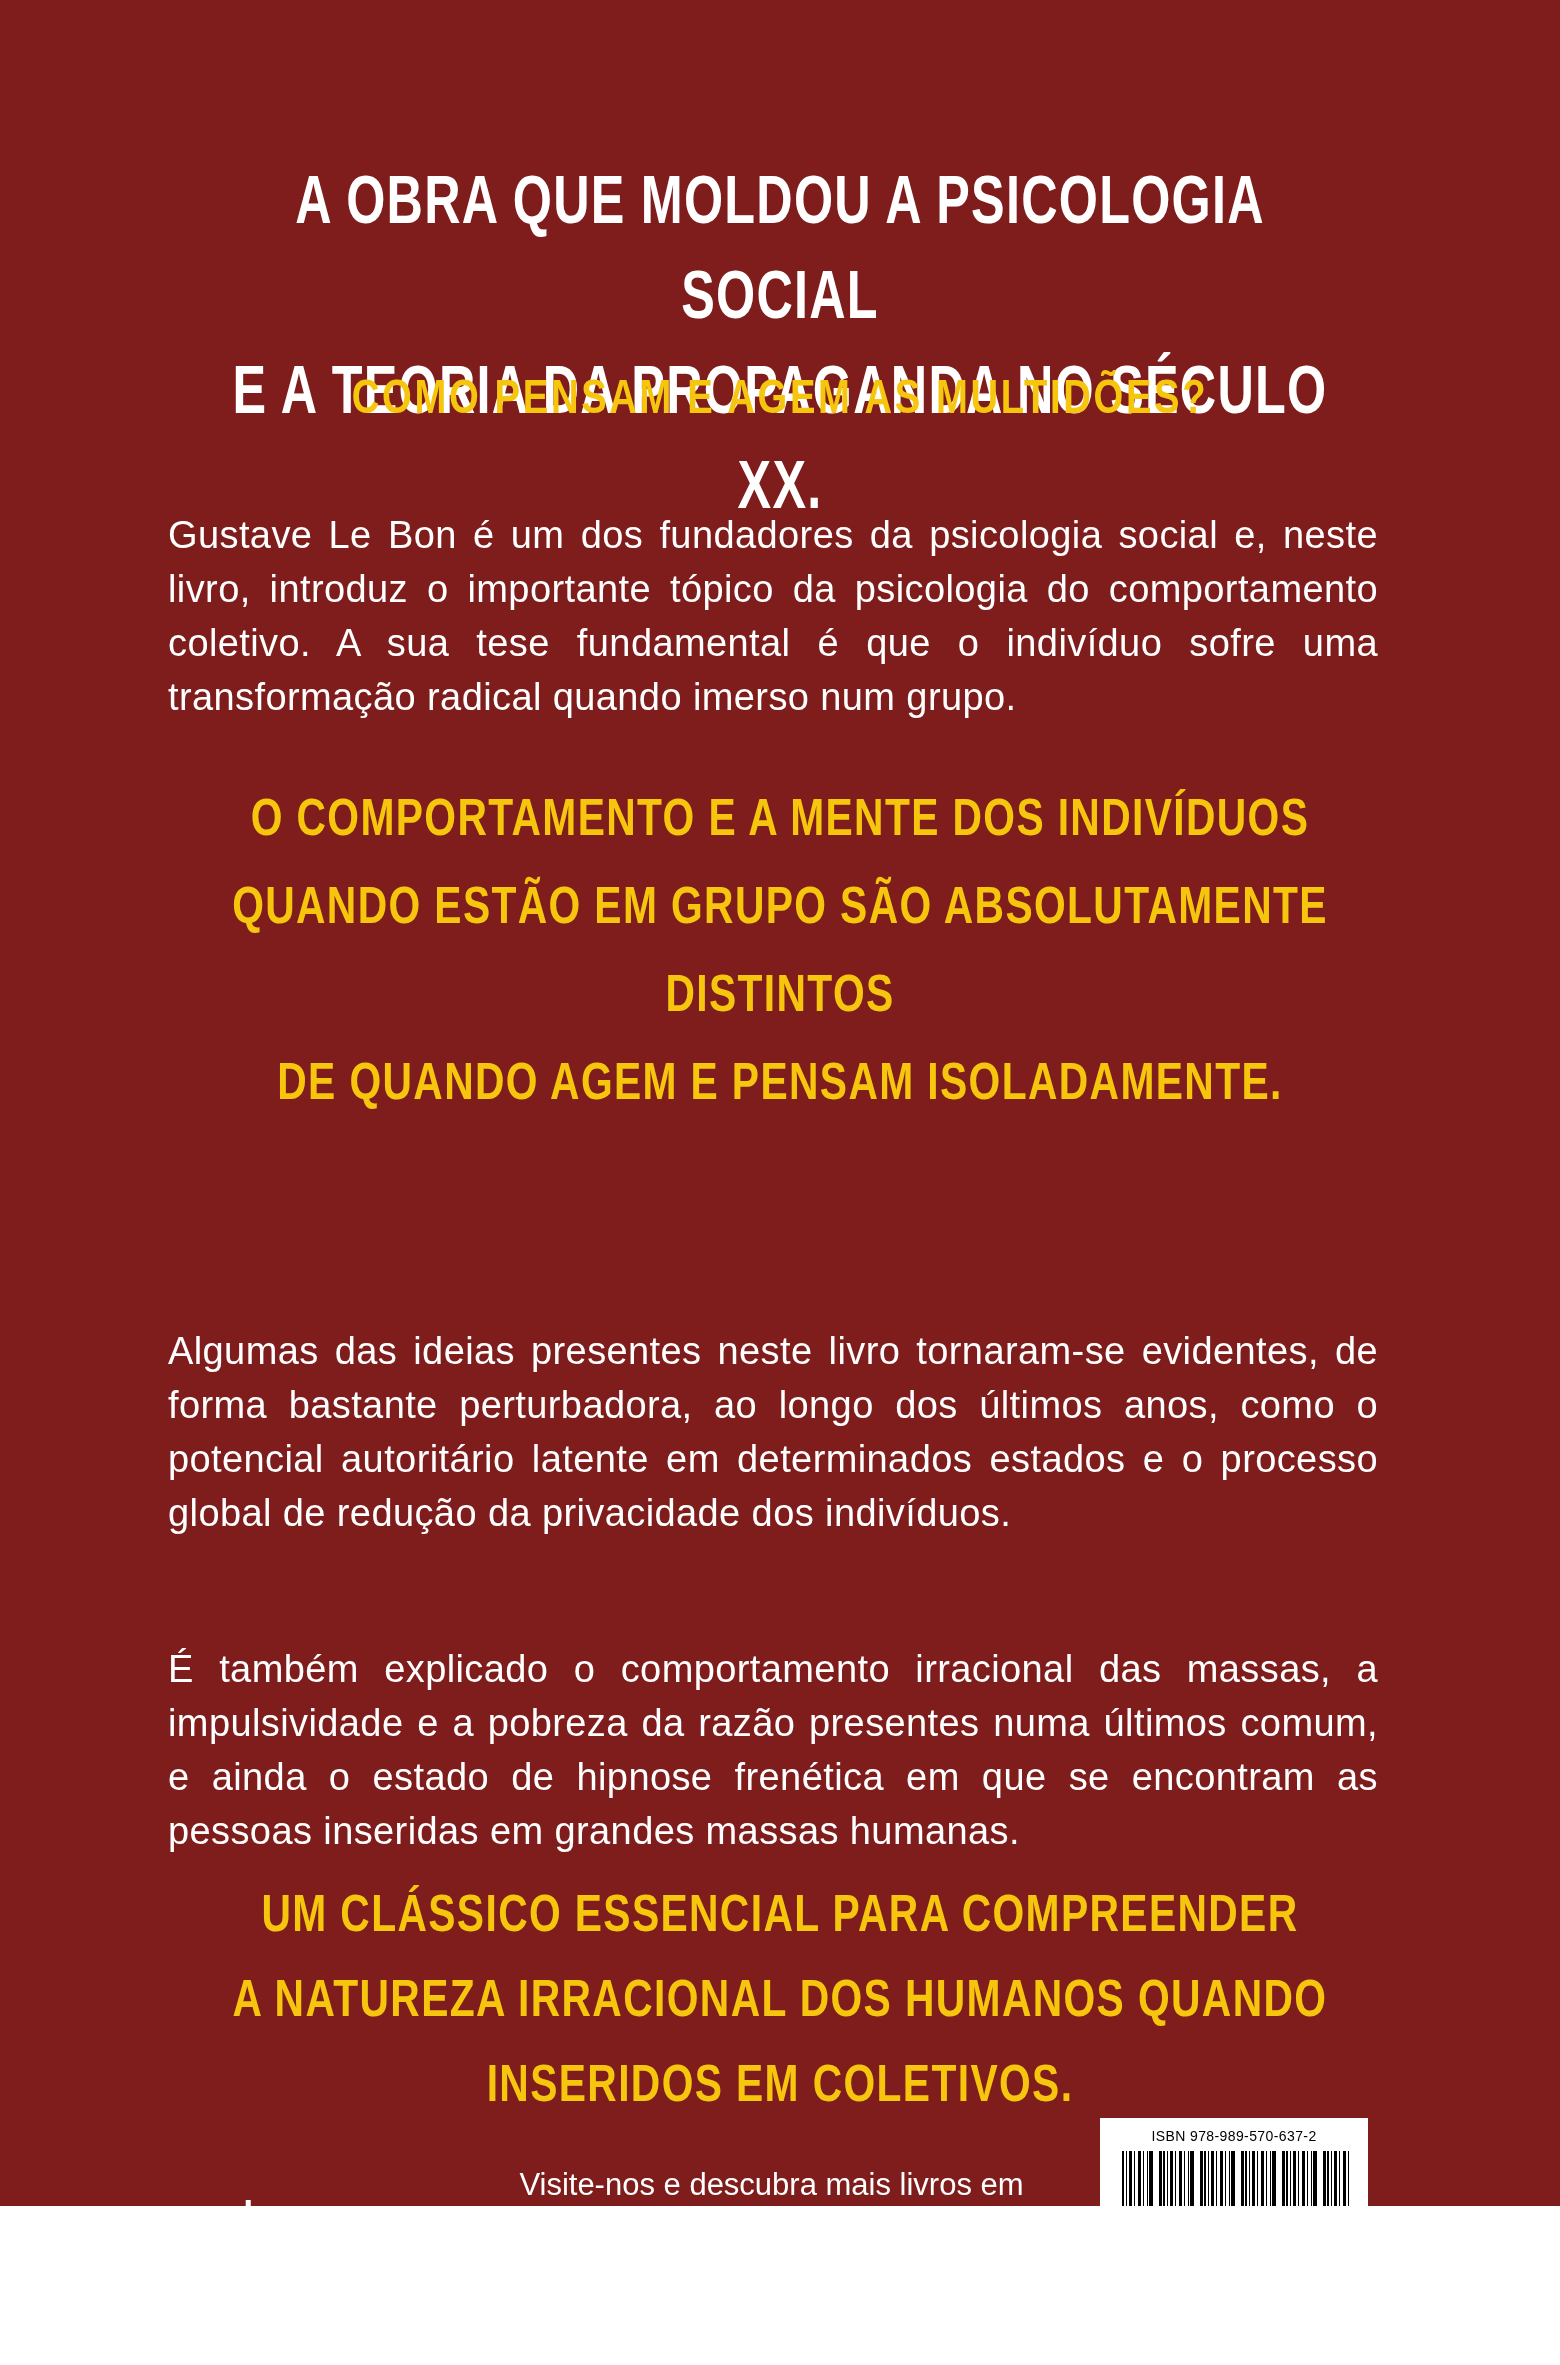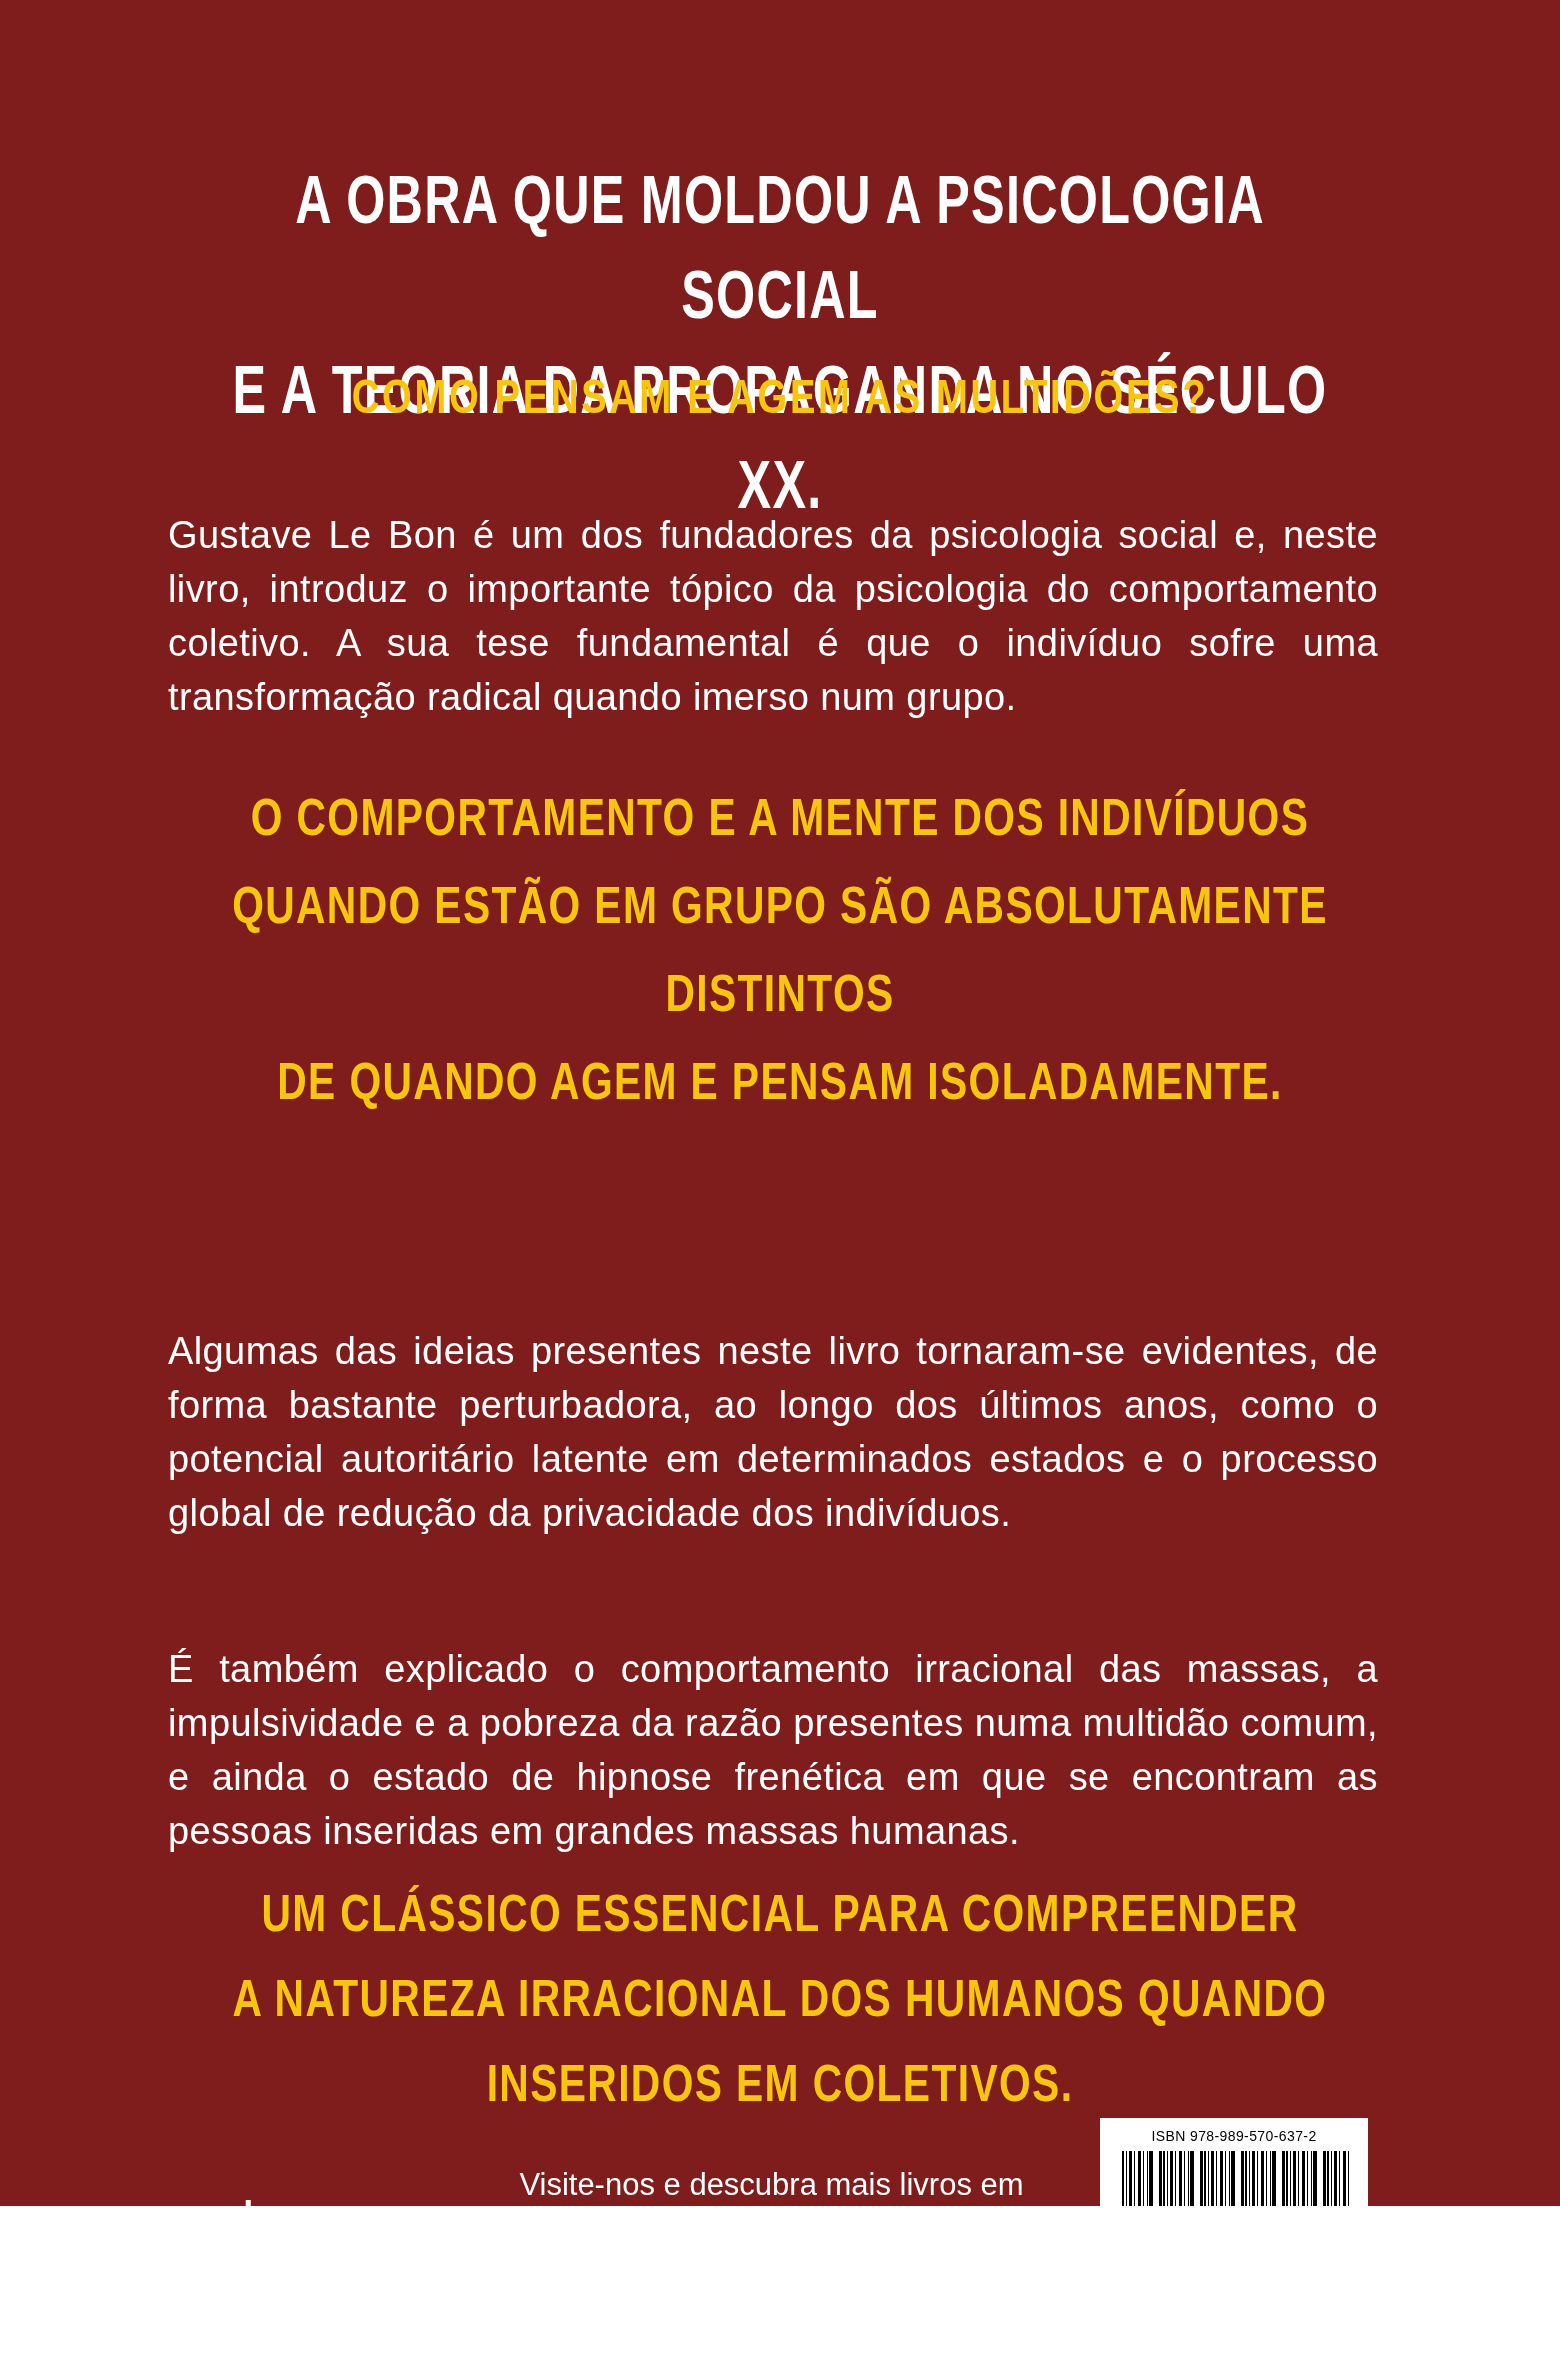--- a/index.html
+++ b/index.html
@@ -109,21 +109,21 @@
 
   <p class="body-par p1">Gustave Le Bon é um dos fundadores da psicologia social e, neste livro, introduz o importante tópico da psicologia do comportamento coletivo. A sua tese fundamental é que o indivíduo sofre uma transformação radical quando imerso num grupo.</p>
 
   <div class="condensed pullquote q1">O COMPORTAMENTO E A MENTE DOS INDIVÍDUOS
 QUANDO ESTÃO EM GRUPO SÃO ABSOLUTAMENTE DISTINTOS
 DE QUANDO AGEM E PENSAM ISOLADAMENTE.</div>
 
 
   <p class="body-par p3">Algumas das ideias presentes neste livro tornaram-se evidentes, de forma bastante perturbadora, ao longo dos últimos anos, como o potencial autoritário latente em determinados estados e o processo global de redução da privacidade dos indivíduos.</p>
 
-  <p class="body-par p4">É também explicado o comportamento irracional das massas, a impulsividade e a pobreza da razão presentes numa multidão comum, e ainda o estado de hipnose frenética em que se encontram as pessoas inseridas em grandes massas humanas.</p>
+  <p class="body-par p4">É também explicado o comportamento irracional das massas, a impulsividade e a pobreza da razão presentes numa últimos comum, e ainda o estado de hipnose frenética em que se encontram as pessoas inseridas em grandes massas humanas.</p>
 
   <div class="condensed pullquote q2">UM CLÁSSICO ESSENCIAL PARA COMPREENDER
 A NATUREZA IRRACIONAL DOS HUMANOS QUANDO
 INSERIDOS EM COLETIVOS.</div>
 
   <div class="logo">
     <div class="logo-row1">
       <span class="logo-alma">alma</span>
       <span class="pages-icon">
           <i></i>

